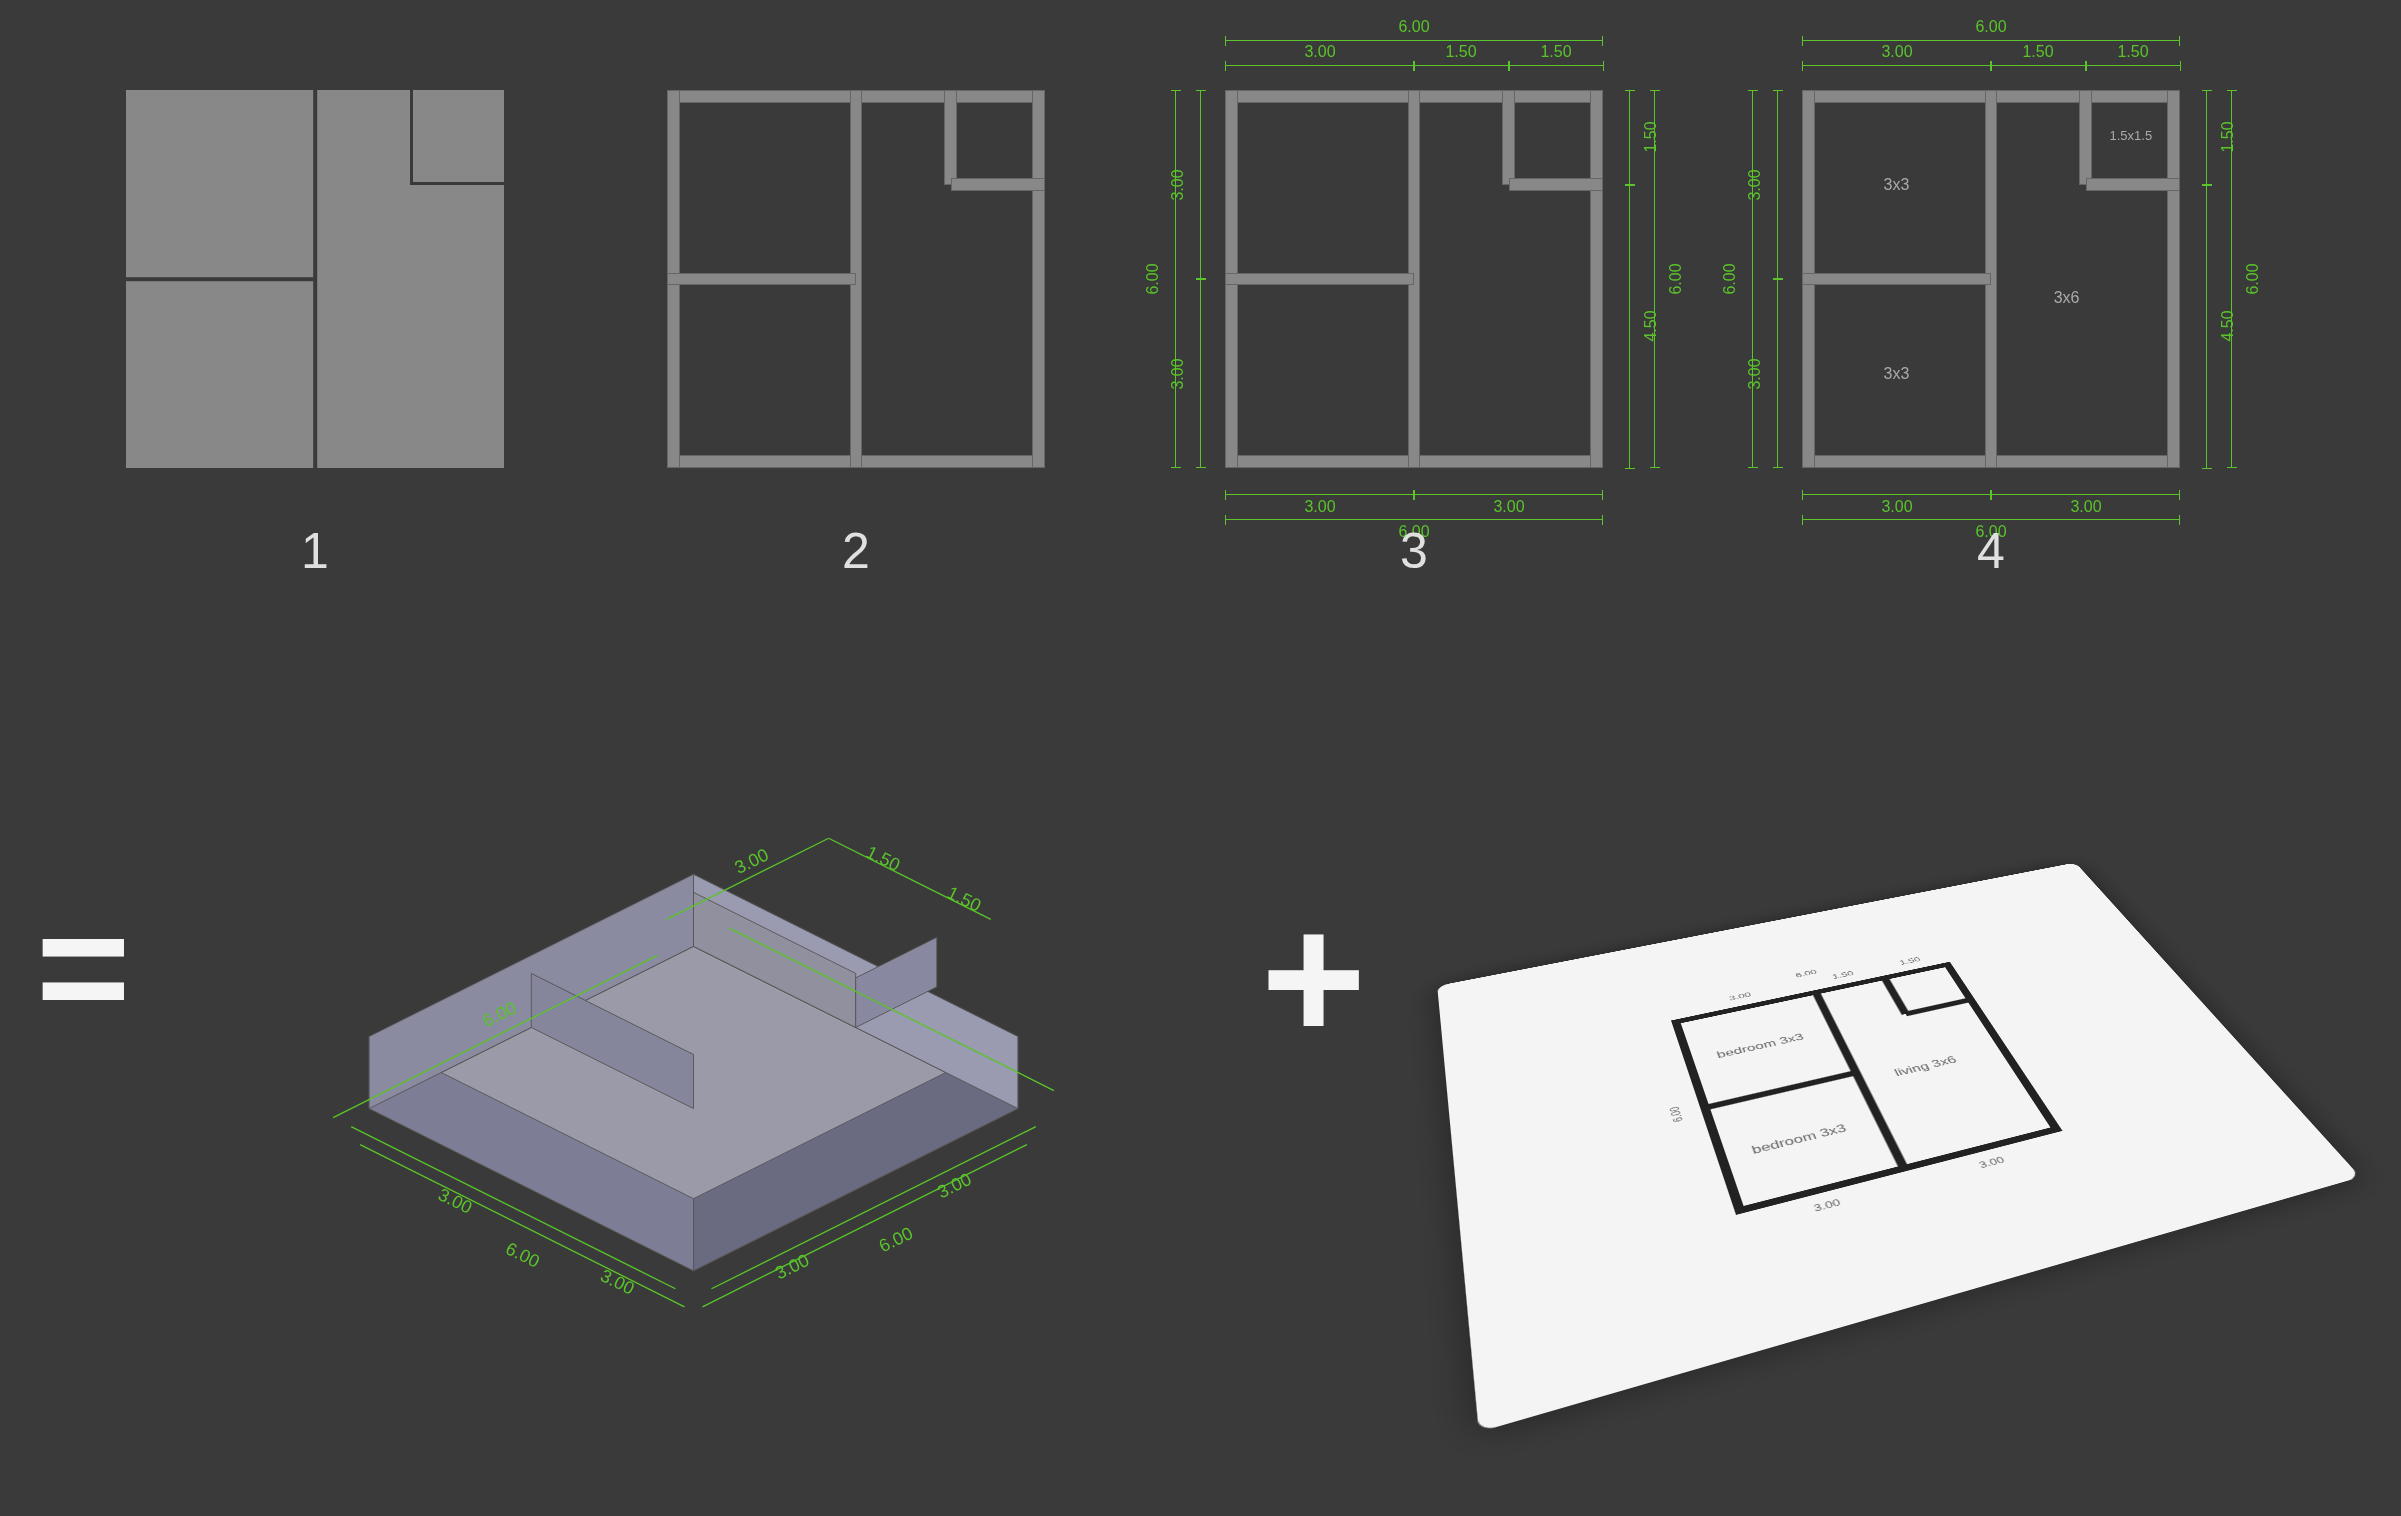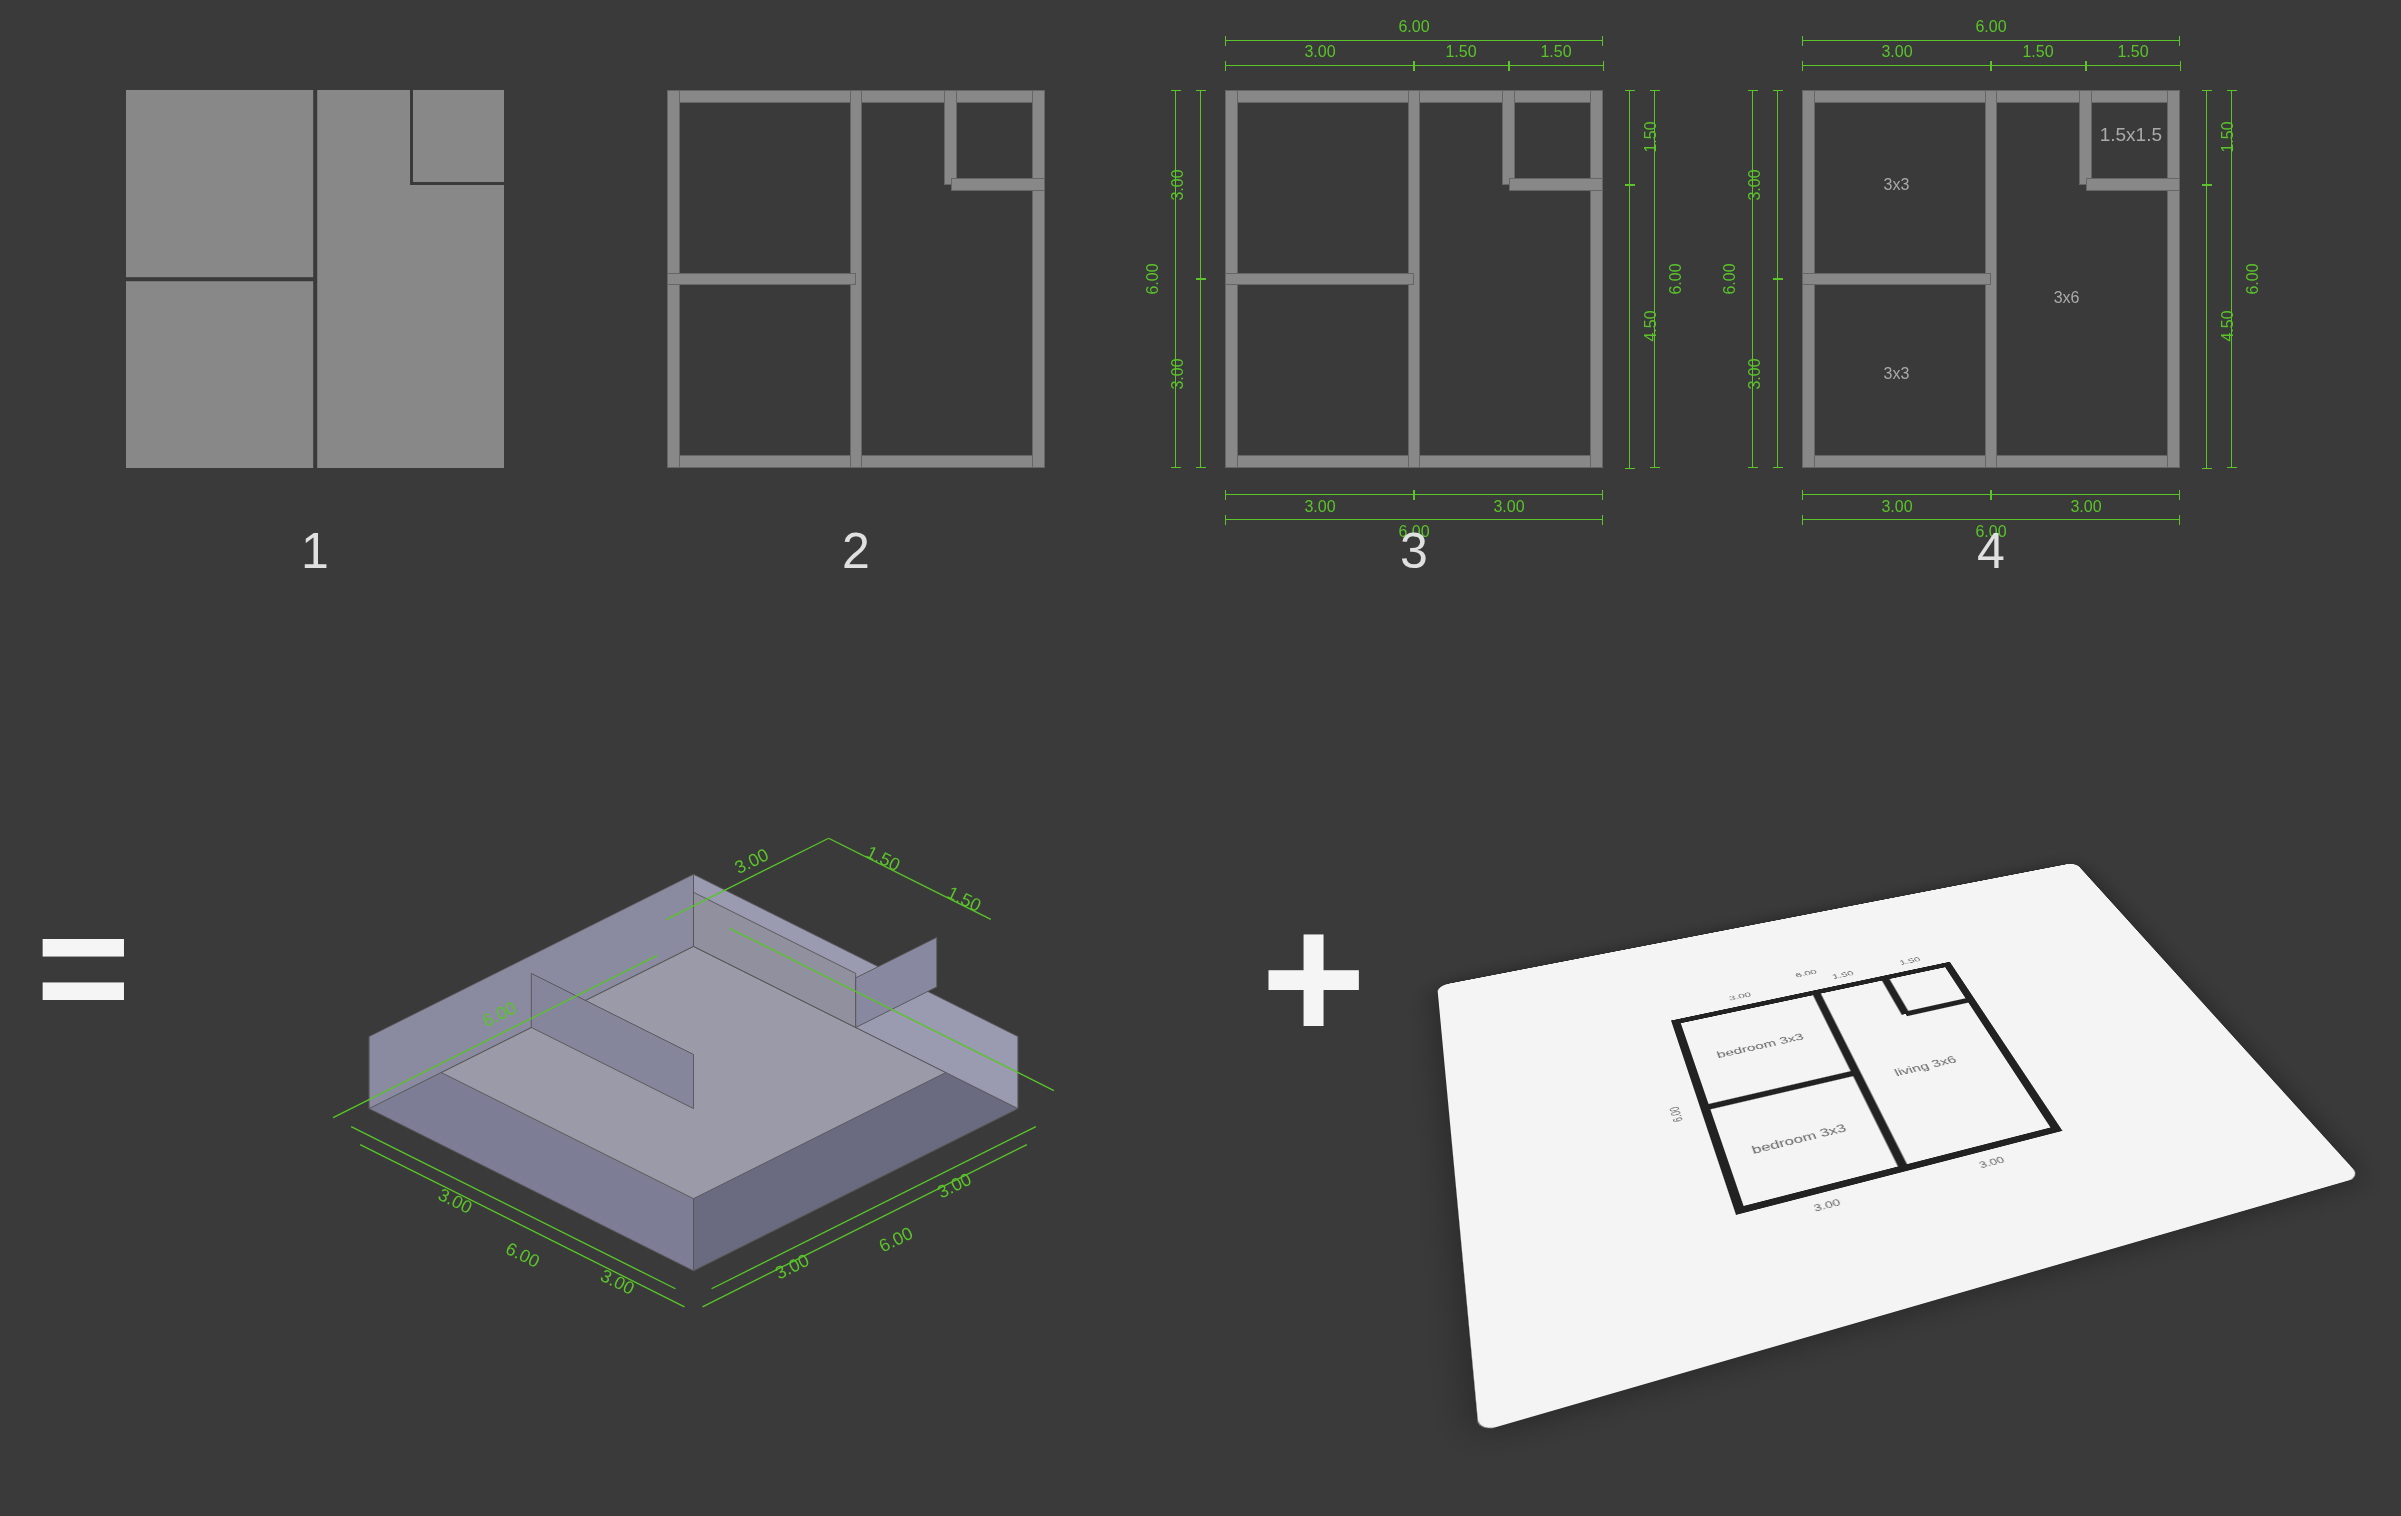--- a/index.html
+++ b/index.html
@@ -195,21 +195,21 @@
         <div class="wall ow-b"></div>
         <div class="wall ow-l"></div>
         <div class="wall ow-r"></div>
       <div class="wall iw-vmid"></div>
         <div class="wall iw-hleft"></div>
       <div class="wall iw-small-l"></div>
         <div class="wall iw-small-b"></div>
       <span class="room-label" style="left:25%;top:25%;">3x3</span>
       <span class="room-label" style="left:25%;top:75%;">3x3</span>
       <span class="room-label" style="left:70%;top:55%;">3x6</span>
-      <span class="room-label" style="left:87%;top:12%;font-size:19px;">1.5x1.5</span>
+      <span class="room-label" style="left:87%;top:12%;font-size:13px;">1.5x1.5</span>
     </div>
 
     <div class="dim-line-h" style="left:0;width:378px;top:-50px;"></div>
     <span class="dim dim-txt-h" style="left:189px;top:-50px;">6.00</span>
     <div class="dim-line-h" style="left:0;width:189px;top:-25px;"></div>
     <span class="dim dim-txt-h" style="left:95px;top:-25px;">3.00</span>
     <div class="dim-line-h" style="left:189px;width:95px;top:-25px;"></div>
     <span class="dim dim-txt-h" style="left:236px;top:-25px;">1.50</span>
     <div class="dim-line-h" style="left:284px;width:95px;top:-25px;"></div>
     <span class="dim dim-txt-h" style="left:331px;top:-25px;">1.50</span>

